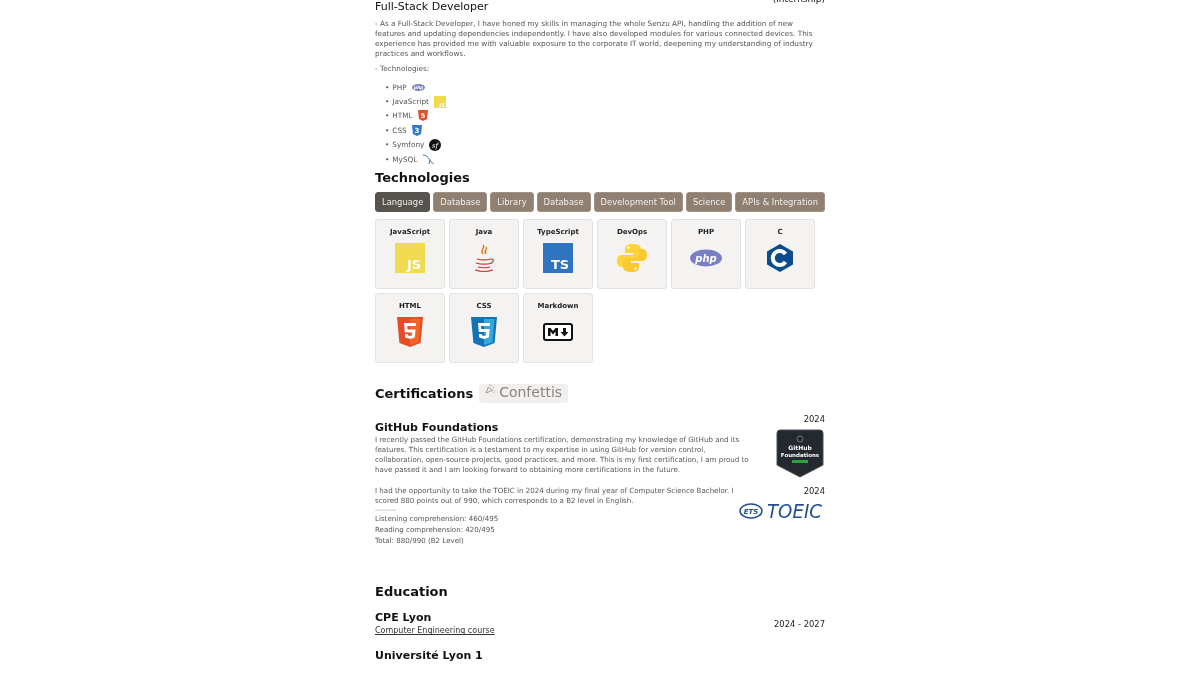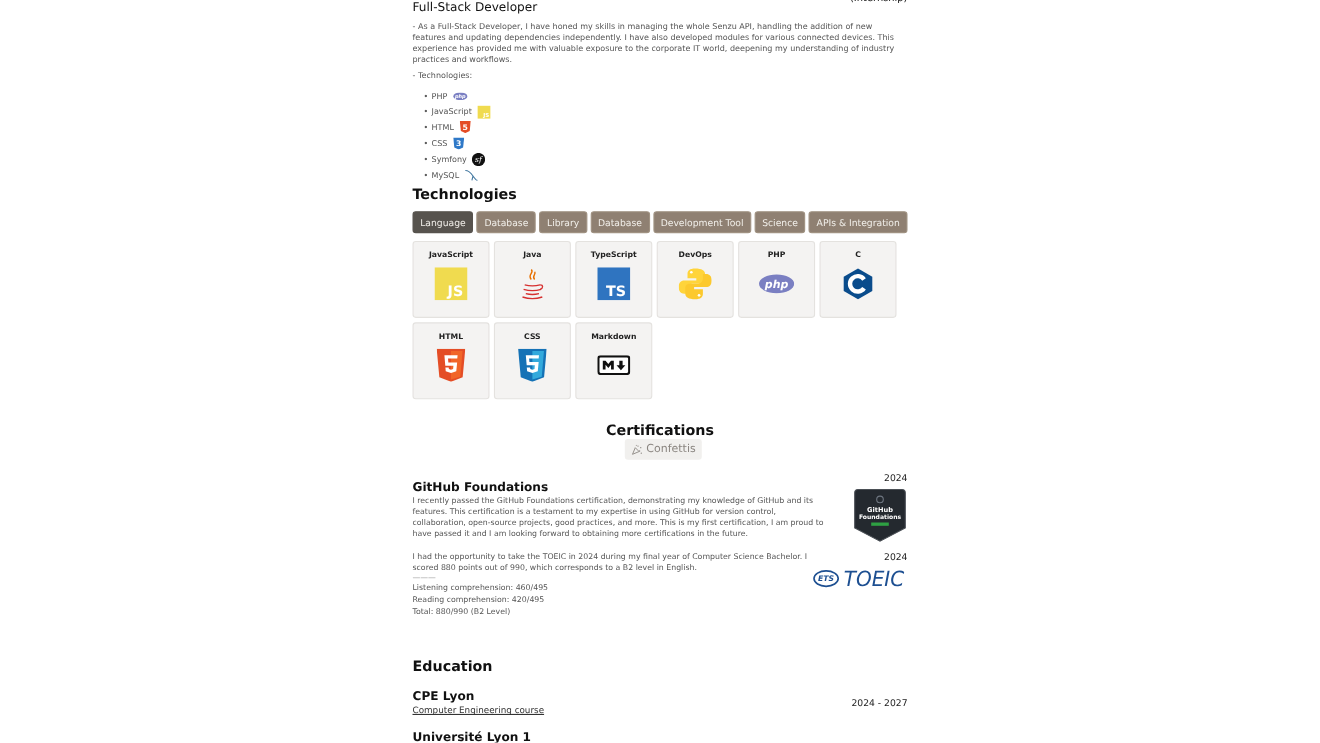--- a/index.html
+++ b/index.html
@@ -23,22 +23,22 @@
   .tech-title { margin-top: 4px; }
   .tabs { display: flex; gap: 3px; margin-top: 7px; justify-content: space-between; }
   .tab { height: 20px; padding: 0 6px; font-size: 8.4px; color: #f2efea; background: #8f8072; border-radius: 3px; display: flex; align-items: center; border: 1px solid #a09282; }
   .tab.active { background: #57534e; border-color: #57534e; }
   .grid { display: grid; grid-template-columns: repeat(6, 70px); grid-auto-rows: 70px; gap: 4px; margin-top: 7px; }
   .card { background: #f4f3f2; border: 1px solid #e4e2df; border-radius: 3px; display: flex; flex-direction: column; align-items: center; }
   .card-label { font-size: 7px; font-weight: bold; color: #222; margin-top: 8px; }
   .card-logo { margin-top: 6px; width: 32px; height: 32px; display: flex; align-items: center; justify-content: center; }
 
   
-  .cert-head { display: flex; align-items: center; margin-top: 21px; flex-direction: column; }
-  .confetti-btn { margin-left: 6px; height: 19px; padding: 0 6px; background: #f1f0ee; border-radius: 3px; display: flex; align-items: center; font-size: 10px; color: #8a8580; }
+  .cert-head { display: flex; align-items: center; margin-top: 21px; }
+  .confetti-btn { margin-left: 6px; height: 19px; padding: 0 6px; background: #f1f0ee; border-radius: 3px; display: flex; align-items: flex-start; font-size: 14px; color: #8a8580; }
   .confetti-btn .ico { margin-right: 4px; display: inline-flex; }
   .cert { position: relative; }
   .cert-1 { margin-top: 11px; height: 70px; }
   .cert-2 { margin-top: 2px; height: 80px; }
   .cert-title { font-size: 11px; font-weight: bold; color: #111; padding-top: 7px; }
   .cert-year { position: absolute; right: 0; top: 0; font-size: 8.4px; color: #222; }
   .cert-desc { font-size: 7.1px; line-height: 10px; color: #555; width: 380px; margin-top: 1px; }
   .cert-sep { font-size: 7.1px; color: #999; line-height: 7px; }
   .cert-logo { position: absolute; right: 0; }
   .cert-1 .cert-logo { top: 14px; }

